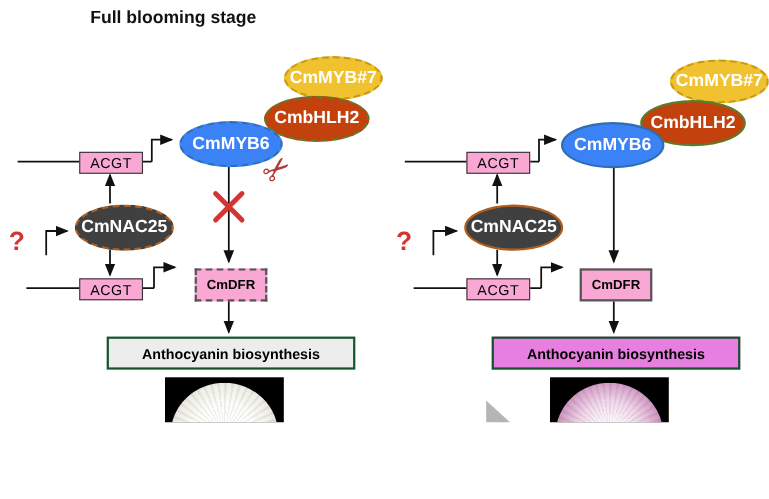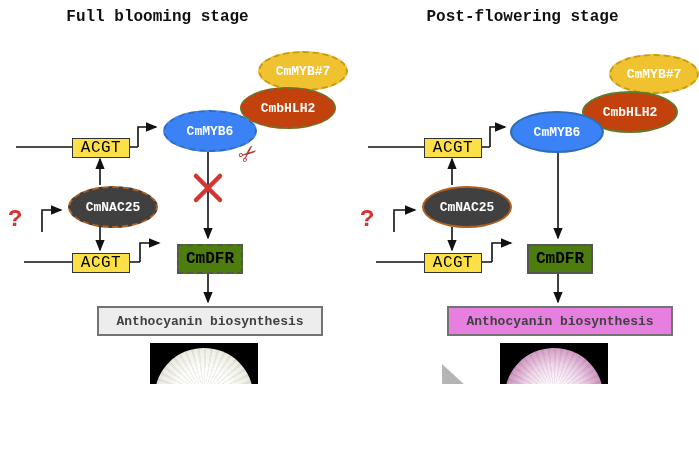--- a/index.html
+++ b/index.html
@@ -1,63 +1,63 @@
 <!DOCTYPE html>
 <html><head>
 <meta charset="utf-8">
 <style>
   html,body{margin:0;padding:0;background:#fff;}
   .canvas{
     position:relative;width:699px;height:384px;background:#fff;overflow:hidden;
-    font-family:Liberation Mono, monospace;
+    font-family:Liberation Sans, sans-serif;
   }
   .overlay{position:absolute;left:0;top:0;width:699px;height:454px;z-index:1;pointer-events:none;}
   .panel-title{position:absolute;z-index:2;font-size:16px;font-weight:bold;color:#111;text-align:center;width:235px;}
   .title-left{left:40px;top:8px;}
   .title-right{left:405px;top:8px;}
   .ellipse{
     position:absolute;z-index:3;display:flex;align-items:center;justify-content:center;
-    border-radius:50%;color:#fff;font-weight:bold;font-size:13px;white-space:nowrap;
+    border-radius:50%;color:#fff;font-weight:bold;font-size:16px;white-space:nowrap;
   }
   .myb7{background:#F0C230;border:2px dashed #C79A10;width:86px;height:36px;z-index:3;}
   .bhlh2{background:#c2410c;width:92px;height:38px;z-index:4;}
   .myb6{background:#3b82f6;width:90px;height:38px;z-index:5;}
   .nac25{background:#404040;width:86px;height:38px;}
   .l-myb7{left:258px;top:51px;}
   .l-bhlh2{left:240px;top:87px;border:2px dashed #5E7A2A;}
   .l-myb6{left:163px;top:110px;border:2px dashed #2F6EB4;}
   .l-nac25{left:68px;top:186px;border:2px dashed #B05E1E;}
   .r-myb7{left:609px;top:54px;}
   .r-bhlh2{left:582px;top:91px;border:2px solid #5E7A2A;}
   .r-myb6{left:510px;top:111px;border:2px solid #2F6EB4;}
   .r-nac25{left:422px;top:186px;border:2px solid #B05E1E;}
   .acgt{
-    position:absolute;z-index:3;width:56px;height:18px;background:#fde047;border:1px solid #333;
-    display:flex;align-items:center;justify-content:center;font-size:16px;color:#000;letter-spacing:0.5px;
+    position:absolute;z-index:3;width:56px;height:18px;background:#f9a8d4;border:1px solid #333;
+    display:flex;align-items:center;justify-content:center;font-size:13px;color:#000;letter-spacing:0.5px;
   }
   .l-acgt-top{left:72px;top:138px;}
   .l-acgt-bottom{left:72px;top:253px;}
   .r-acgt-top{left:424px;top:138px;}
   .r-acgt-bottom{left:424px;top:253px;}
   .dfr{
-    position:absolute;z-index:3;width:62px;height:26px;background:#4d7c0f;
-    display:flex;align-items:center;justify-content:center;font-size:16px;font-weight:bold;color:#000;
+    position:absolute;z-index:3;width:62px;height:26px;background:#f9a8d4;
+    display:flex;align-items:center;justify-content:center;font-size:12px;font-weight:bold;color:#000;
   }
   .l-dfr{left:177px;top:244px;border:2px dashed #555;}
   .r-dfr{left:527px;top:244px;border:2px solid #555;}
   .qmark{position:absolute;z-index:3;font-size:24px;font-weight:bold;color:#D63333;}
   .l-q{left:8px;top:206px;}
   .r-q{left:360px;top:206px;}
   .scissors{
     position:absolute;z-index:6;left:240px;top:140px;font-size:30px;color:#B23A3A;
     transform:rotate(-40deg);line-height:1;
   }
   .output{
-    position:absolute;z-index:3;width:222px;height:26px;border:2px solid #737373;
-    display:flex;align-items:center;justify-content:center;font-size:13px;font-weight:bold;color:#404040;
+    position:absolute;z-index:3;width:222px;height:26px;border:2px solid #14532d;
+    display:flex;align-items:center;justify-content:center;font-size:13px;font-weight:bold;color:#000000;
   }
   .l-output{left:97px;top:306px;background:#EDEDED;}
   .r-output{left:447px;top:306px;background:#E77FE0;}
   .trans-body{
     position:absolute;z-index:3;left:290px;top:372px;width:152px;height:28px;background:#B5B5B5;
     display:flex;align-items:center;justify-content:center;
   }
   .trans-label{font-size:14px;font-weight:bold;color:#D63333;white-space:nowrap;}
   .trans-head{
     position:absolute;z-index:3;left:442px;top:364px;width:0;height:0;
@@ -106,21 +106,20 @@
     <path d="M558,152 V238" stroke="#111" stroke-width="1.6" fill="none" marker-end="url(#ah)"></path>
     <path d="M452,185 V159" stroke="#111" stroke-width="1.6" fill="none" marker-end="url(#ah)"></path>
     <path d="M452,227 V250" stroke="#111" stroke-width="1.6" fill="none" marker-end="url(#ah)"></path>
     <path d="M394,232 V210 H415" stroke="#111" stroke-width="1.6" fill="none" marker-end="url(#ah)"></path>
     <path d="M376,262 H492" stroke="#111" stroke-width="1.6" fill="none"></path>
     <path d="M492,262 V243 H511" stroke="#111" stroke-width="1.6" fill="none" marker-end="url(#ah)"></path>
     <path d="M558,271 V302" stroke="#111" stroke-width="1.6" fill="none" marker-end="url(#ah)"></path>
   </svg>
 
   <div class="panel-title title-left">Full blooming stage</div>
-  <div class="panel-title title-right">Post-flowering stage</div>
 
   <div class="ellipse myb7 l-myb7">CmMYB#7</div>
   <div class="ellipse bhlh2 l-bhlh2">CmbHLH2</div>
   <div class="ellipse myb6 l-myb6">CmMYB6</div>
   <div class="ellipse nac25 l-nac25">CmNAC25</div>
   <div class="acgt l-acgt-top">ACGT</div>
   <div class="acgt l-acgt-bottom">ACGT</div>
   <div class="dfr l-dfr">CmDFR</div>
   <div class="qmark l-q">?</div>
   <span class="scissors">✂</span>

